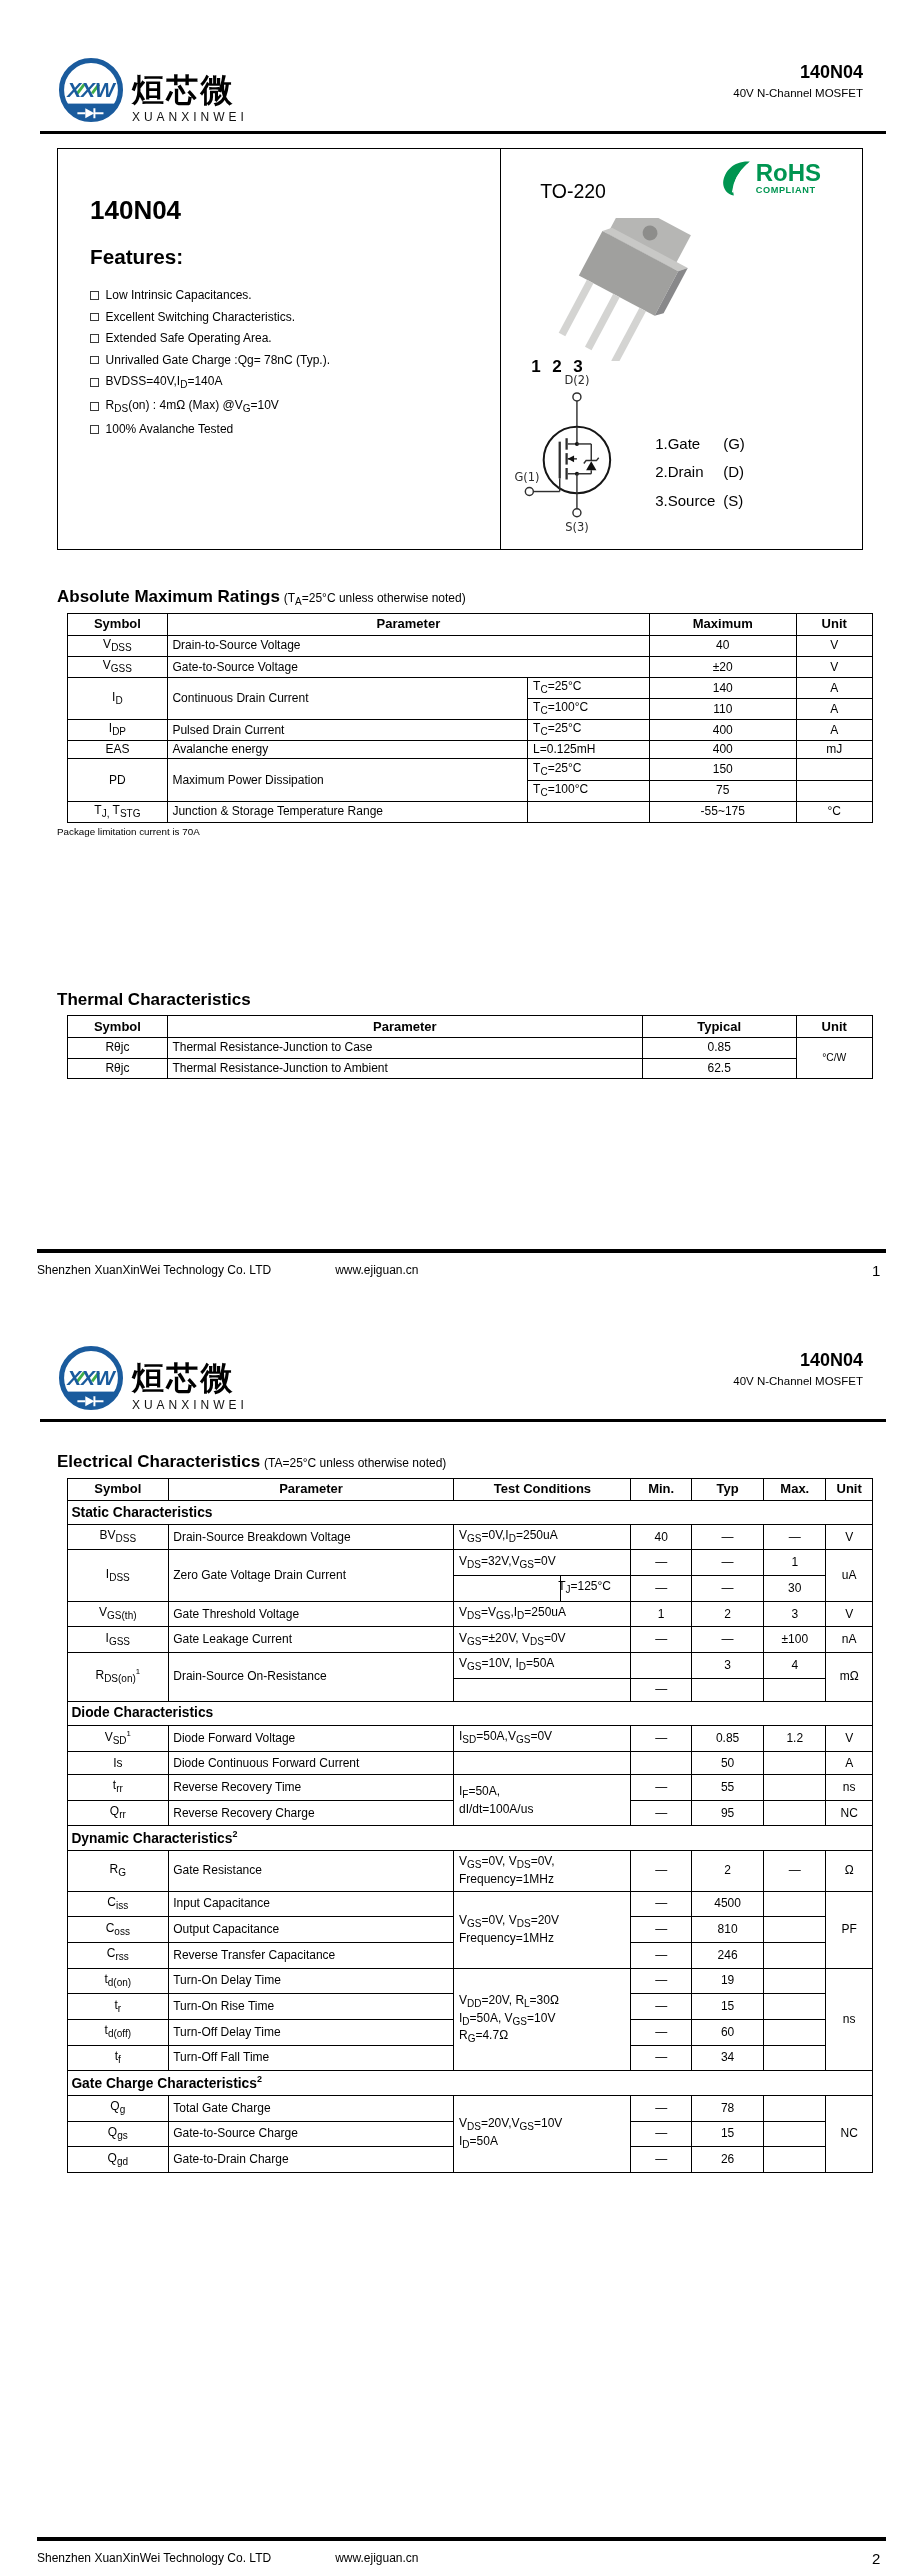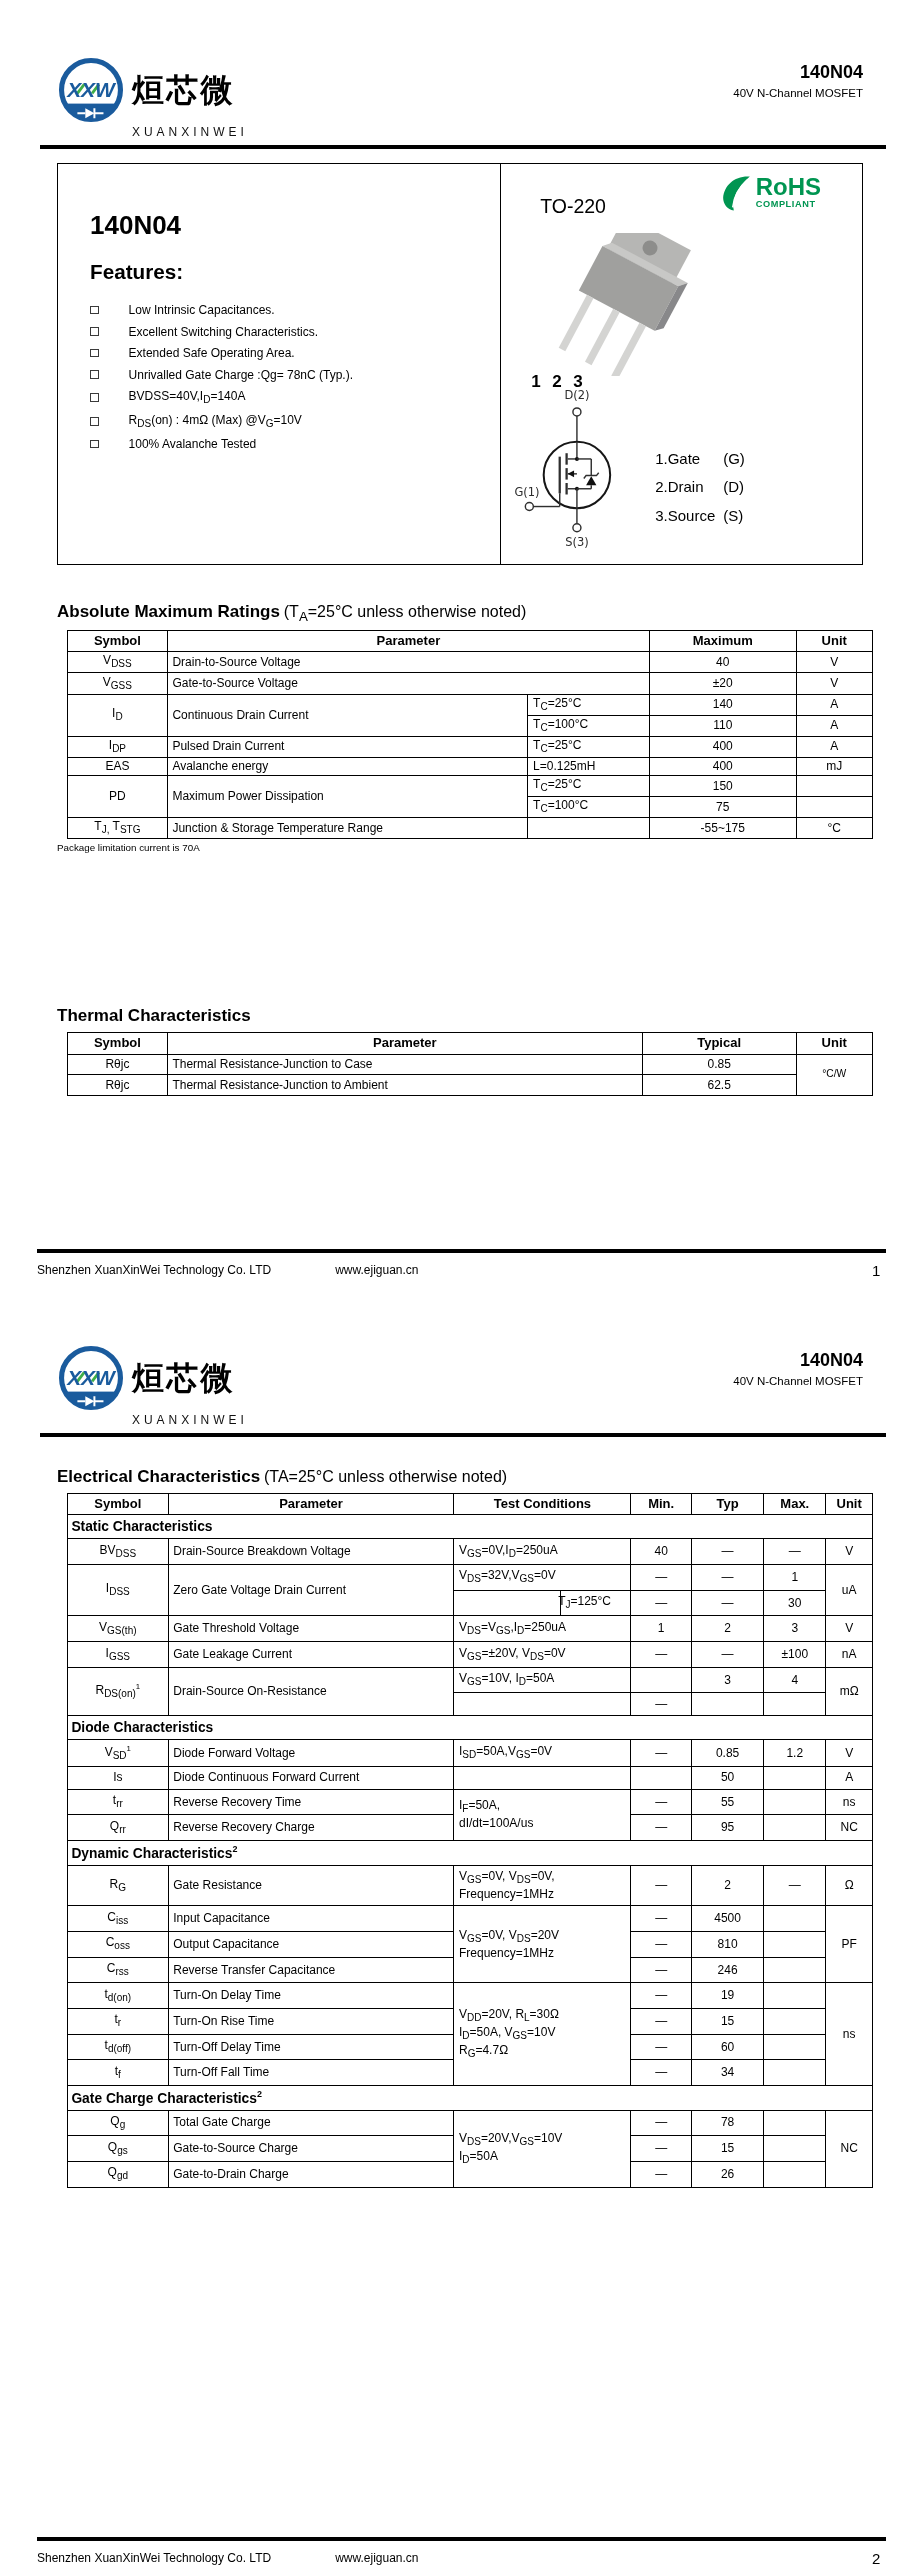--- a/index.html
+++ b/index.html
@@ -22,34 +22,34 @@
   .logo-svg{width:68px;height:68px;margin-top:6.9px;}
   .ring{fill:#fff;stroke:var(--brand-blue,#1a5b9d);stroke-width:9;}
   .fillblue{fill:var(--brand-blue,#1a5b9d);}
   .logo-mono{font-size:37px;font-weight:bold;font-style:italic;fill:var(--brand-blue,#1a5b9d);
              font-family:"Liberation Sans",sans-serif;}
   .greenstroke{stroke:var(--logo-green,#3fae49);stroke-width:5;fill:none;}
   .dline{stroke:#fff;stroke-width:3.5;fill:none;}
   .dtri{fill:#fff;}
   .brand-text{margin-top:25px;}
   .brand-cn{font-size:32px;font-weight:800;letter-spacing:2.3px;line-height:1.05;color:#000;}
-  .brand-en{font-size:12px;letter-spacing:4px;margin-top:17px;color:#111;font-weight:500;}
+  .brand-en{font-size:12px;letter-spacing:4px;margin-top:2px;color:#111;font-weight:500;}
   .part-info{text-align:right;margin-top:12.6px;}
   .part-no{font-size:18px;font-weight:bold;}
   .part-family{font-size:11.5px;margin-top:4px;}
   .header-rule{height:3.4px;background:#000;margin-top:6.9px;margin-left:-17px;margin-right:-23px;}
 
   
   .overview-box{margin-top:13.8px;height:402px;border:1.7px solid #000;display:flex;}
   .box-left{width:55%;padding:46px 0 0 32px;}
   .box-right{flex:1;border-left:1.7px solid #000;position:relative;}
   .ov-part{font-size:26px;font-weight:bold;}
   .features-title{font-size:20.7px;font-weight:bold;margin-top:19px;}
   ul.features{list-style:none;padding:0;margin:19.5px 0 0 0;}
-  ul.features li{display:flex;align-items:center;gap:30px;font-size:12px;margin-bottom:7.5px;}
+  ul.features li{display:flex;align-items:center;gap:7px;font-size:12px;margin-bottom:7.5px;}
   .cb{width:8.6px;height:8.6px;border:1.1px solid #3a3a3a;flex:none;background:#fff;}
   .pkg-name{position:absolute;left:39px;top:31px;font-size:19.5px;}
   .rohs{position:absolute;right:41px;top:9.2px;display:flex;align-items:center;gap:2.3px;}
   .rohs-leaf{width:32px;height:40px;}
   .leafpath{fill:var(--rohs-green,#009551);}
   .leafvein{stroke:#fff;stroke-width:3;fill:none;}
   .rohs-r1{font-size:24px;font-weight:800;line-height:0.95;color:var(--rohs-green,#009551);}
   .rohs-r2{font-size:9.2px;font-weight:800;letter-spacing:0.6px;color:var(--rohs-green,#009551);}
   .pkg-svg{position:absolute;left:29px;top:69px;width:189px;height:143px;}
   .pin-nums{position:absolute;left:30px;top:208px;display:flex;gap:11.5px;font-size:17px;font-weight:bold;}
@@ -60,21 +60,21 @@
   .sch-circle{fill:none;stroke:#161616;stroke-width:3.5;}
   .sch-fill{fill:#101010;}
   .sch-label{font-size:20px;fill:#2c2c2c;font-family:"DejaVu Sans",sans-serif;}
   .pin-legend{position:absolute;left:154px;top:286px;font-size:15px;}
   .legend-row{display:flex;margin-bottom:11.5px;}
   .legend-name{width:68px;}
 
   
   .sec-title{margin:0;font-weight:normal;}
   .sec-title .t-main{font-size:17px;font-weight:bold;}
-  .sec-title .t-note{font-size:16px;font-weight:normal;}
+  .sec-title .t-note{font-size:12px;font-weight:normal;}
   .mt-abs{margin-top:37px;}
   .mt-thermal{margin-top:153px;}
   .mt-elec{margin-top:30px;}
 
   
   table.ds-table{width:100%;border-collapse:collapse;margin-top:5.7px;table-layout:fixed;}
   .ds-table td,.ds-table th{border:1.1px solid #000;font-size:12px;line-height:1.25;
       padding:2.3px 4.6px;text-align:center;vertical-align:middle;overflow:hidden;}
   .ds-table{border:1.7px solid #000;margin-left:10px;}
   .ds-table th{font-size:13px;border-bottom:1.7px solid #000;padding:2.3px 3.4px;}

